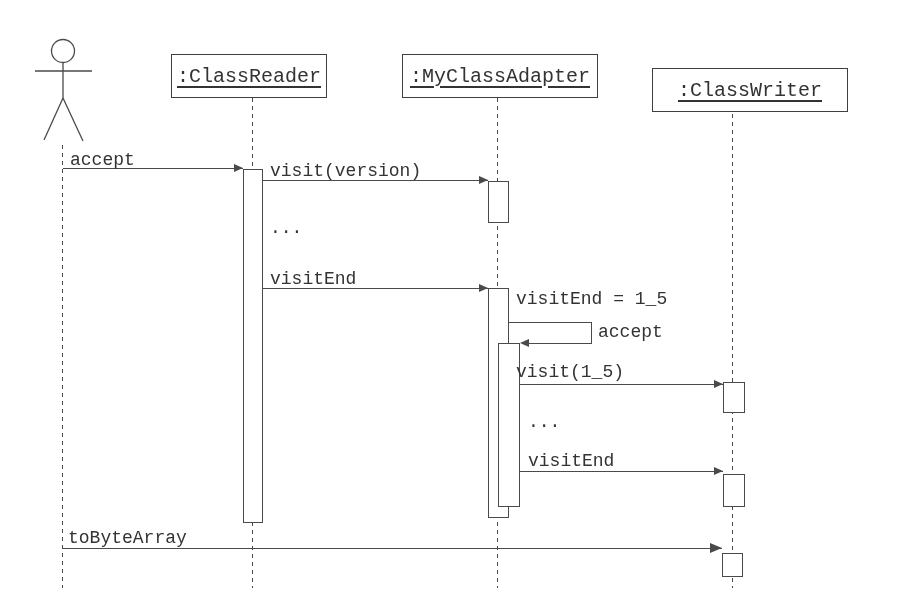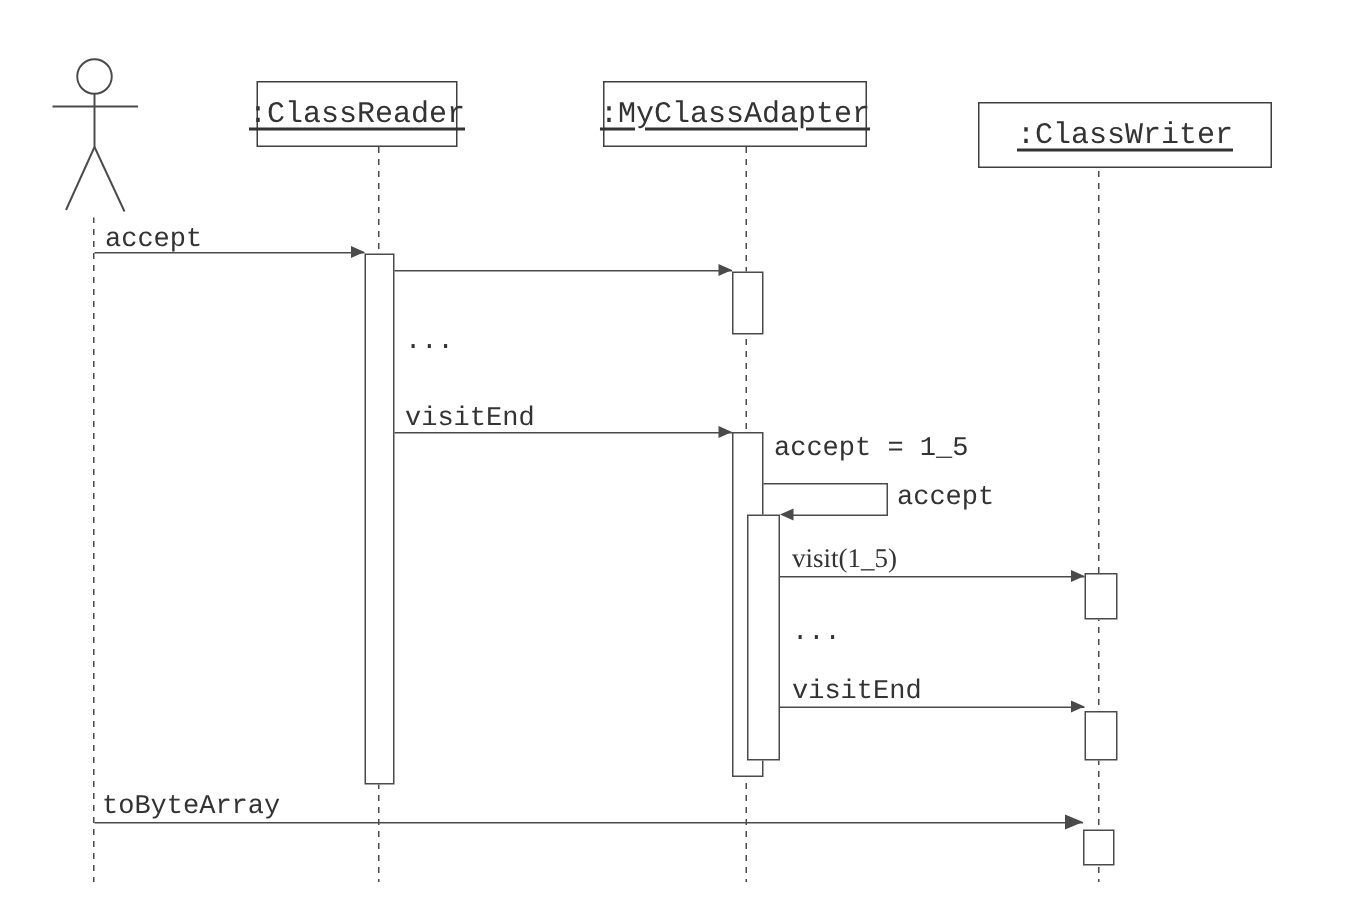--- a/index.html
+++ b/index.html
@@ -76,60 +76,61 @@
     <line class="stroke" x1="33" y1="27.5" x2="33" y2="63"></line>
     <line class="stroke" x1="33" y1="63" x2="14" y2="105"></line>
     <line class="stroke" x1="33" y1="63" x2="53" y2="106"></line>
   </svg>
 
   <div class="lifeline" style="left:62px;top:145px;height:443px;"></div>
   <div class="lifeline" style="left:252px;top:98px;height:490px;"></div>
   <div class="lifeline" style="left:497px;top:98px;height:490px;"></div>
   <div class="lifeline" style="left:732px;top:98px;height:490px;"></div>
 
-  <div class="obj-box" style="left:171px;top:54px;width:134px;">
+  <div class="obj-box" style="left:171px;top:54px;width:156px;">
     <span class="obj-label">:ClassReader</span>
   </div>
-  <div class="obj-box" style="left:402px;top:54px;width:176px;">
+  <div class="obj-box" style="left:402px;top:54px;width:196px;">
     <span class="obj-label">:MyClassAdapter</span>
   </div>
   <div class="obj-box" style="left:652px;top:54px;width:196px;margin-top:14px;">
     <span class="obj-label">:ClassWriter</span>
   </div>
 
   <div class="act" style="left:243px;top:169px;width:20px;height:354px;"></div>
   <div class="act" style="left:488px;top:181px;width:21px;height:42px;"></div>
   <div class="act" style="left:488px;top:288px;width:21px;height:230px;"></div>
   <div class="act" style="left:498px;top:343px;width:22px;height:164px;"></div>
   <div class="act" style="left:723px;top:382px;width:22px;height:31px;"></div>
   <div class="act" style="left:723px;top:474px;width:22px;height:33px;"></div>
   <div class="act" style="left:722px;top:553px;width:21px;height:24px;"></div>
 
   <span class="msg-label" style="left:70px;top:151px;">accept</span>
   <div class="hline" style="left:63px;top:168px;width:180px;"></div>
   <div class="arr-r" style="left:234px;top:164px;"></div>
 
+  <span class="msg-label" style="left:270px;top:162px;">visit(version)</span>
   <div class="hline" style="left:263px;top:180px;width:225px;"></div>
   <div class="arr-r" style="left:479px;top:176px;"></div>
 
   <span class="msg-label" style="left:270px;top:219px;">...</span>
 
   <span class="msg-label" style="left:270px;top:270px;">visitEnd</span>
   <div class="hline" style="left:263px;top:288px;width:225px;"></div>
   <div class="arr-r" style="left:479px;top:284px;"></div>
 
-  <span class="msg-label" style="left:516px;top:290px;">accept = 1_5</span>
+  <span class="msg-label" style="left:516px;top:290px;">visitEnd = 1_5</span>
 
   <div class="hline" style="left:509px;top:322px;width:83px;"></div>
   <div class="vline" style="left:591px;top:322px;height:22px;"></div>
   <div class="hline" style="left:527px;top:343px;width:65px;"></div>
   <div class="arr-l" style="left:520px;top:339px;"></div>
   <span class="msg-label" style="left:598px;top:323px;">accept</span>
 
-  <span class="msg-label" style="left:528px;top:363px;font-family:Liberation Serif, serif;">visit(1_5)</span>
+  <span class="msg-label" style="left:516px;top:363px;">visit(1_5)</span>
   <div class="hline" style="left:520px;top:384px;width:203px;"></div>
   <div class="arr-r" style="left:714px;top:380px;"></div>
 
   <span class="msg-label" style="left:528px;top:413px;">...</span>
 
   <span class="msg-label" style="left:528px;top:452px;">visitEnd</span>
   <div class="hline" style="left:520px;top:471px;width:203px;"></div>
   <div class="arr-r" style="left:714px;top:467px;"></div>
 
   <span class="msg-label" style="left:68px;top:529px;text-align:center;">toByteArray</span>

